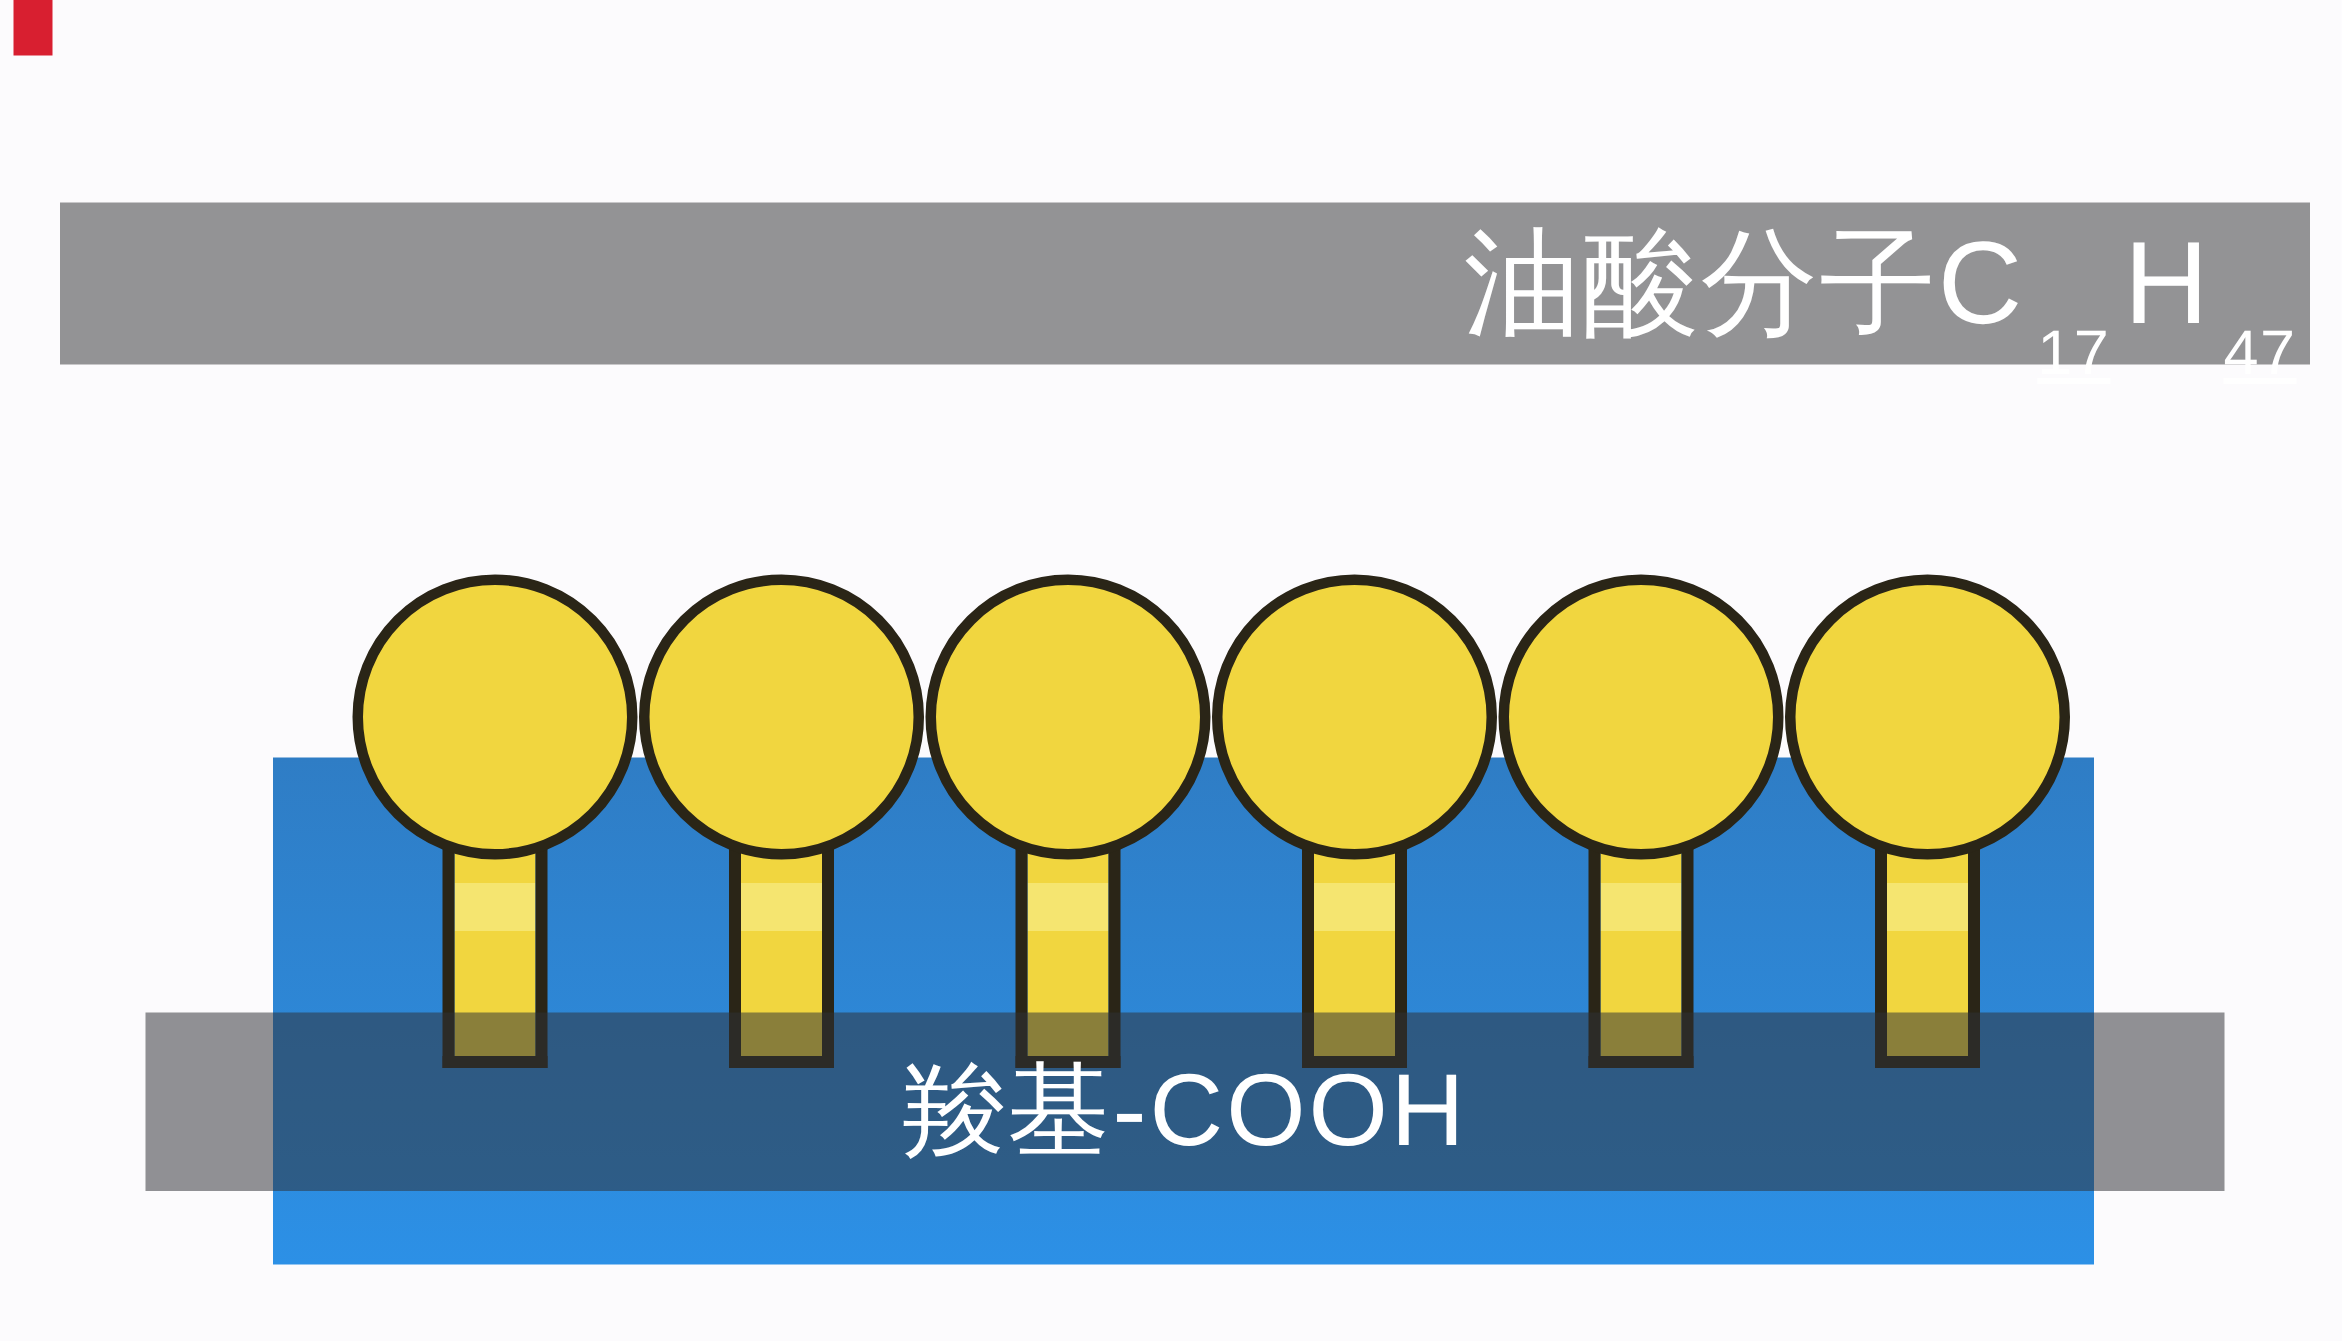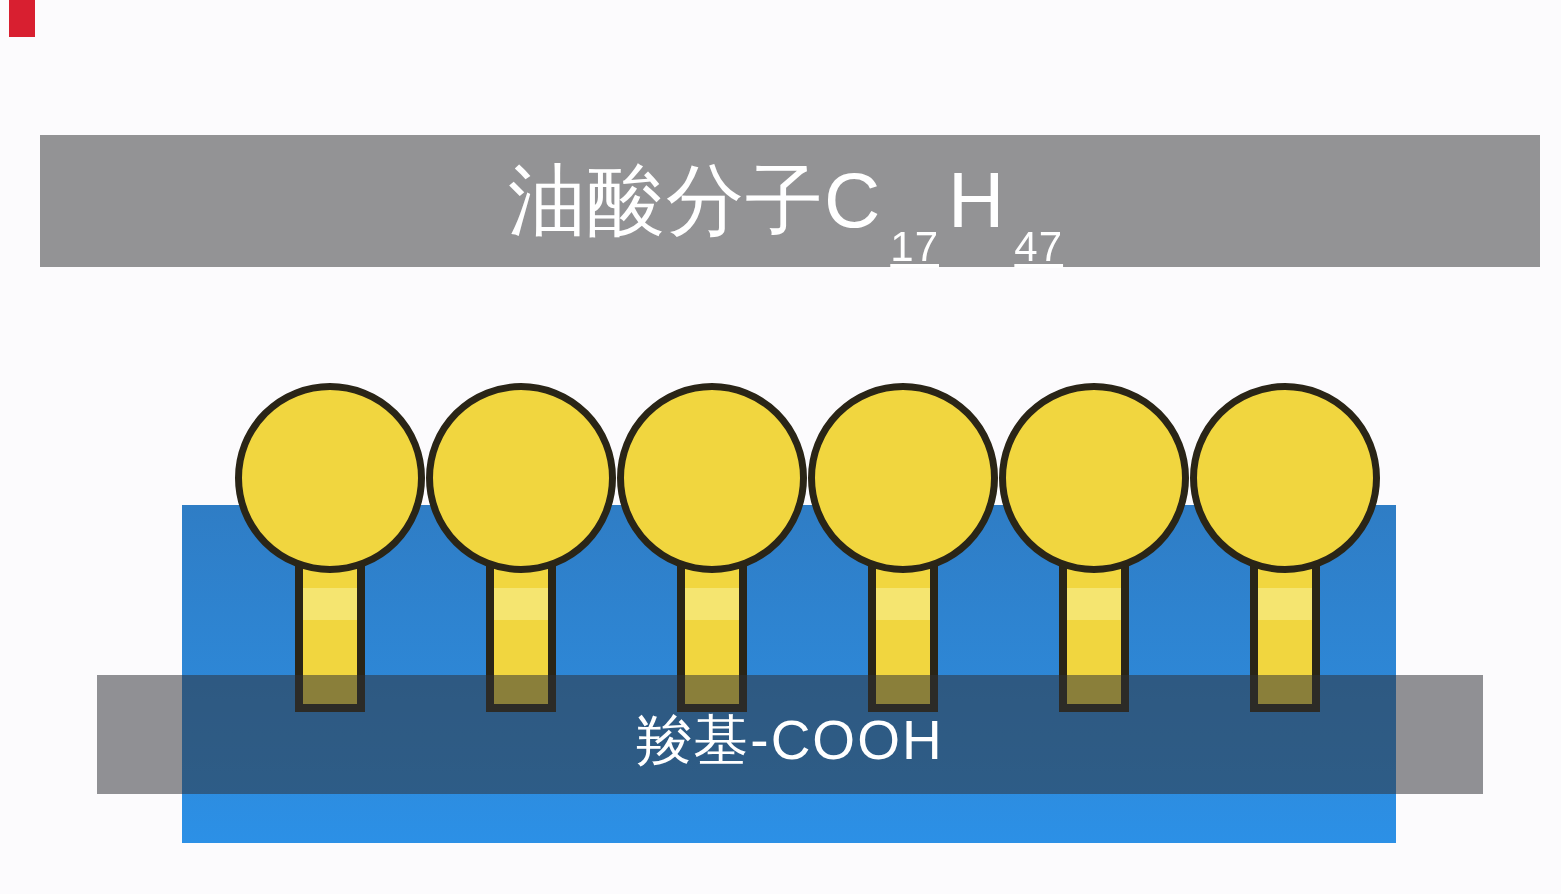--- a/index.html
+++ b/index.html
@@ -27,25 +27,25 @@
     background: var(--corner-marker, #d81f30);
     z-index: 60;
   }
 
   
   .banner-top {
     position: absolute;
     left: 40px;
     top: 135px;
     width: 1500px;
-    height: 132px;
+    height: 108px;
     background: var(--banner-gray, #939395);
     display: flex;
     align-items: center;
-    justify-content: center;
+    justify-content: flex-end;
     z-index: 50;
   }
   .title {
     display: flex;
     align-items: baseline;
     color: var(--text, #ffffff);
     font-size: 78px;
     letter-spacing: 1px;
     white-space: nowrap;
   }
@@ -102,21 +102,21 @@
     width: 1386px;
     height: 119px;
     background: var(--band-overlay, rgba(48,50,54,0.53));
     display: flex;
     align-items: center;
     justify-content: center;
     z-index: 40;
   }
   .band-label {
     color: var(--text, #ffffff);
-    font-size: 55px;
+    font-size: 68px;
     letter-spacing: 2px;
     white-space: nowrap;
     margin-top: 12px;
   }
 </style>
 </head>
 <body>
 
 <div class="stage">
 

